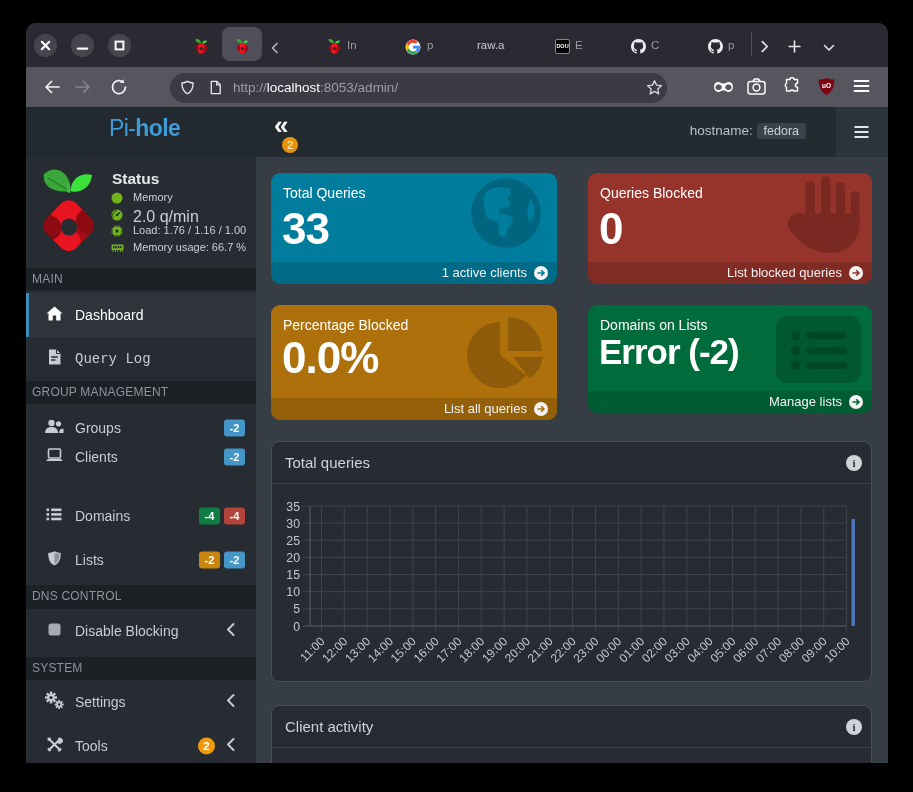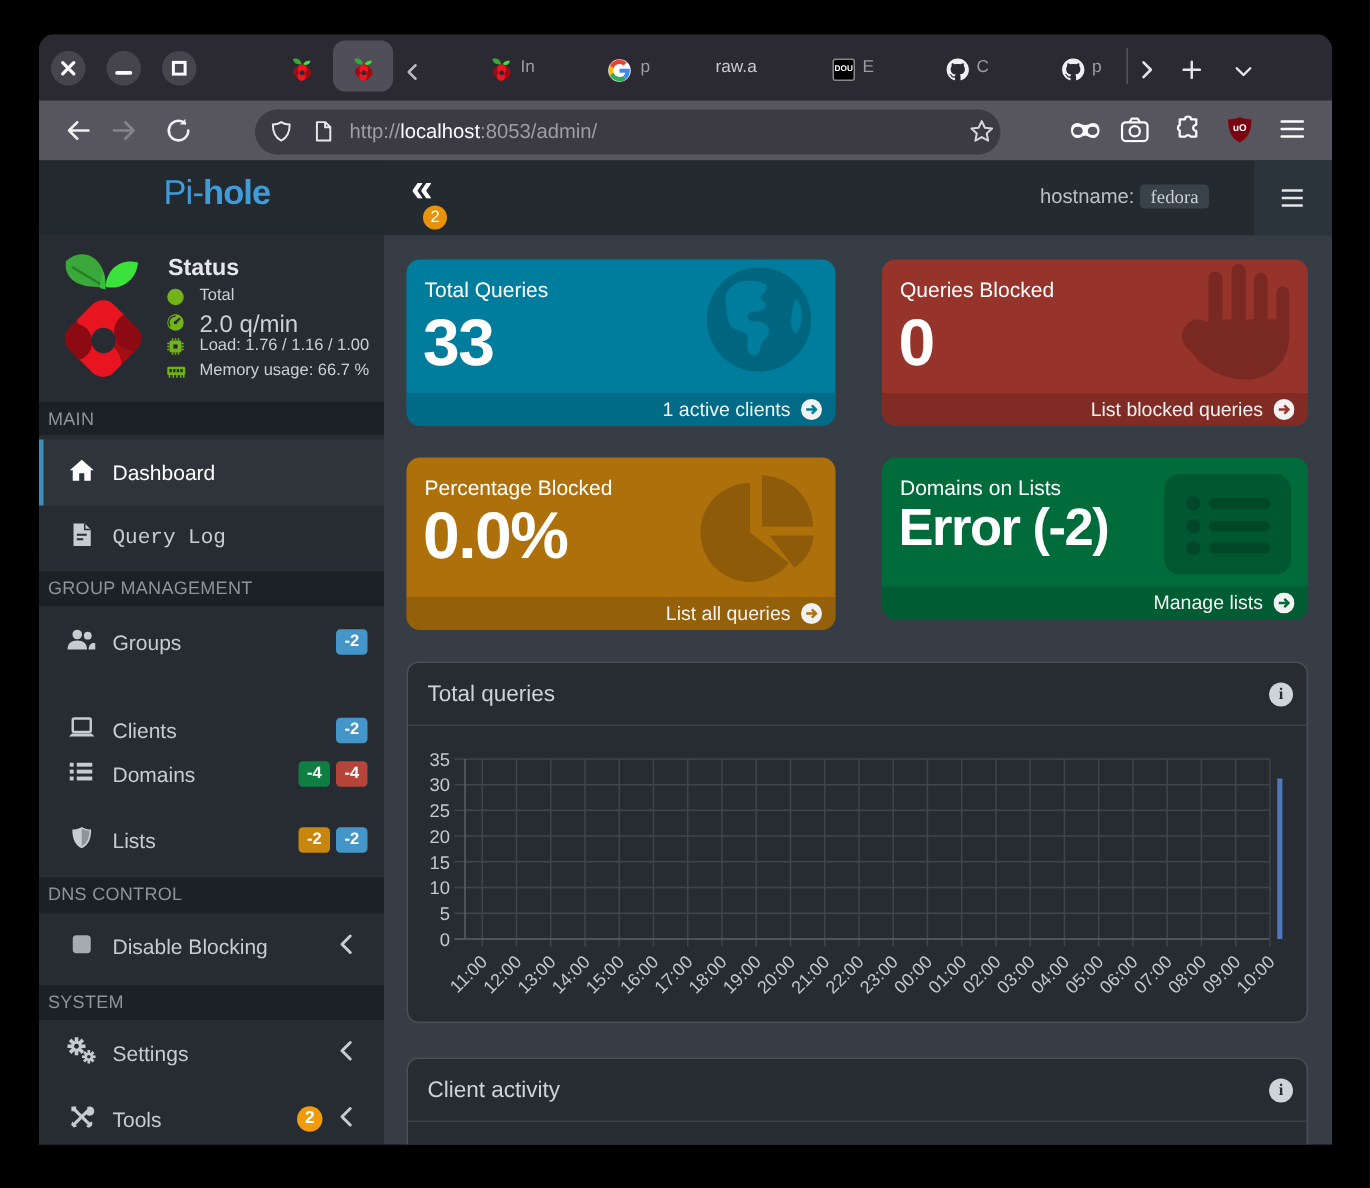--- a/index.html
+++ b/index.html
@@ -167,21 +167,21 @@
     <svg class="abs" style="left:827px;top:12px" width="17" height="14" viewBox="0 0 17 14">
         <path d="M1.5 2 H15.5 M1.5 7 H15.5 M1.5 12 H15.5" stroke="#fbfbfe" stroke-width="1.8" stroke-linecap="round"></path>
       </svg>
   </div>
   <div id="page">
     <div id="phheader">
       <div class="abs" style="left:0;top:0;width:230px;height:50px;background:#222a30;"></div>
       <div class="abs" style="left:83px;top:8px;font-size:23px;letter-spacing:-0.6px;color:#3f9cd8;">Pi-<b>hole</b></div>
       <div class="abs" style="left:248px;top:3px;font-size:26px;color:#fff;font-weight:bold;">«</div>
       <div class="abs" style="left:256px;top:30px;width:16px;height:16px;border-radius:50%;background:#e8930c;color:#fff;font-size:11px;text-align:center;line-height:16px;">2</div>
-      <div class="abs" style="right:82px;top:16px;font-size:13.5px;color:#bac0c5;">hostname: <span style="font-family:Liberation Serif, serif;font-size:12.5px;background:#39424a;border-radius:3px;padding:1px 7px;color:#ccd1d5;">fedora</span></div>
+      <div class="abs" style="right:82px;top:16px;font-size:13.5px;color:#bac0c5;">hostname: <span style="font-family:Liberation Sans, sans-serif;font-size:12.5px;background:#39424a;border-radius:3px;padding:1px 7px;color:#ccd1d5;">fedora</span></div>
       <div class="abs" style="right:0;top:0;width:52px;height:50px;background:#2b343a;"></div>
       <svg class="abs" style="right:18px;top:18px" width="17" height="14" viewBox="0 0 17 14">
           <path d="M1.5 2 H15.5 M1.5 7 H15.5 M1.5 12 H15.5" stroke="#e3e6e8" stroke-width="1.8"></path>
         </svg>
     </div>
     <div id="sidebar">
       <svg class="abs" style="left:14px;top:10px" width="58" height="90" viewBox="0 0 58 90">
         <path d="M4 7 C17 -4 31 7 30.5 24 C14 26 2 20 4 7Z" fill="#3aa83a"></path>
         <path d="M8 11 L28 23" stroke="#228022" stroke-width="1.4" fill="none"></path>
         <path d="M30.5 24 C31 12 41 5 52 8 C51 20 41 26 31.5 24.5Z" fill="#3ce23c"></path>
@@ -221,21 +221,21 @@
             <g fill="#272c32">
               <rect x="2" y="4" width="1.6" height="2.2"></rect>
               <rect x="4.4" y="4" width="1.6" height="2.2"></rect>
               <rect x="6.8" y="4" width="1.6" height="2.2"></rect>
               <rect x="9.2" y="4" width="1.6" height="2.2"></rect>
             </g>
             <g stroke="#71b319" stroke-width="1">
               <path d="M2 8 V9.8 M4.5 8 V9.8 M7 8 V9.8 M9.5 8 V9.8 M11.5 8 V9.8"></path>
             </g>
           </svg>
-        <div style="position:absolute;left:22px;top:0;font-size:11px;color:#cbd0d4;white-space:nowrap;">Total</div>
+        <div style="position:absolute;left:22px;top:0;font-size:11px;color:#cbd0d4;white-space:nowrap;">Memory</div>
         <div style="position:absolute;left:22px;top:16.5px;font-size:16px;color:#cbd0d4;white-space:nowrap;">2.0 q/min</div>
         <div style="position:absolute;left:22px;top:33px;font-size:11px;color:#cbd0d4;white-space:nowrap;">Load: 1.76 / 1.16 / 1.00</div>
         <div style="position:absolute;left:22px;top:49.5px;font-size:11px;color:#cbd0d4;white-space:nowrap;">Memory usage: 66.7 %</div>
       </div>
       <div class="sechdr" style="top:111px;height:22px;">MAIN</div>
       <div class="mitem" style="top:136px;height:44px;background:#2f343b;border-left:3px solid #3c8dbc;color:#fff;">
         <span class="mico" style="left:15px;"><svg width="17" height="15" viewBox="0 0 17 15">
               <path d="M8.5 0.5 L16.5 7.5 H14.5 V14.5 H10.2 V9.5 H6.8 V14.5 H2.5 V7.5 H0.5 Z" fill="#fff"></path>
             </svg></span>
         <span class="mtxt" style="left:46px;">Dashboard</span>
@@ -252,21 +252,21 @@
       <div class="mitem" style="top:249px;">
         <span class="mico"><svg width="20" height="14" viewBox="0 0 20 14">
               <circle cx="7.5" cy="3.5" r="3.2" fill="#c7ccd1"></circle>
               <circle cx="14.5" cy="4.3" r="2.6" fill="#c7ccd1"></circle>
               <path d="M1 13.5 C1 9.5 3.5 7.5 7.5 7.5 C11.5 7.5 14 9.5 14 13.5Z" fill="#c7ccd1"></path>
               <path d="M15 13.5 C15.3 10 17 8.6 19.5 9.3 L19.5 13.5Z" fill="#c7ccd1"></path>
             </svg></span>
         <span class="mtxt">Groups</span>
         <span class="badge" style="left:198px;background:#4496c8;">-2</span>
       </div>
-      <div class="mitem" style="top:308px;">
+      <div class="mitem" style="top:278px;">
         <span class="mico"><svg width="19" height="15" viewBox="0 0 19 15">
               <rect x="3.5" y="1" width="12" height="9" rx="1" fill="none" stroke="#c7ccd1" stroke-width="1.6"></rect>
               <path d="M1 13 H18 L16 11 H3Z" fill="#c7ccd1"></path>
             </svg></span>
         <span class="mtxt">Clients</span>
         <span class="badge" style="left:198px;background:#4496c8;">-2</span>
       </div>
       <div class="mitem" style="top:337px;">
         <span class="mico"><svg width="16" height="13" viewBox="0 0 16 13">
               <g fill="#c7ccd1">

